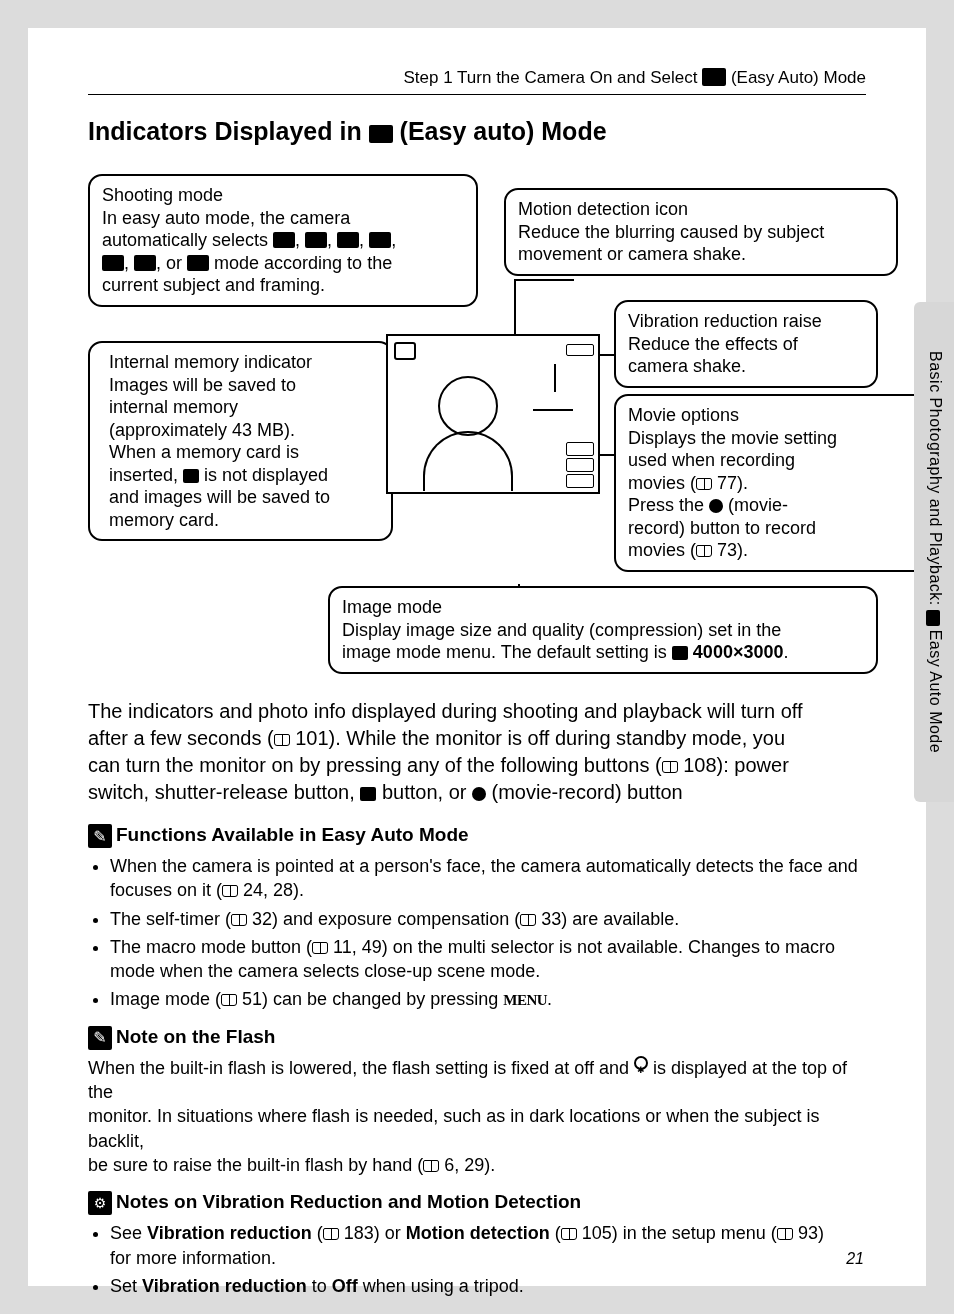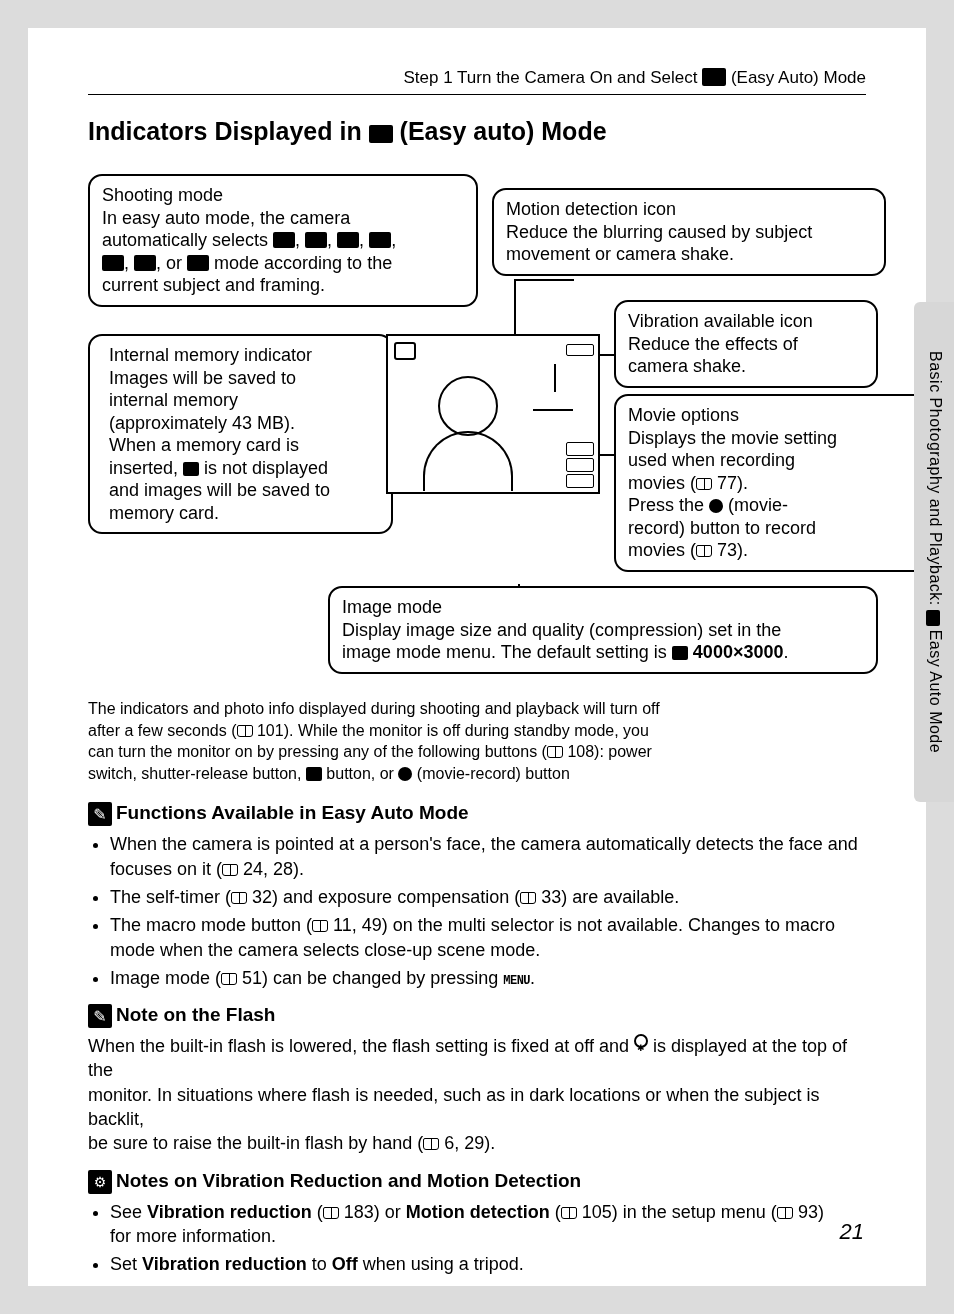--- a/index.html
+++ b/index.html
@@ -41,22 +41,22 @@
     position: absolute;
     border: 2px solid #000;
     border-radius: 14px;
     padding: 8px 12px;
     font-size: 18px;
     line-height: 1.25;
     background: #fff;
   }
   .callout .title { display: block; }
   .c1 { left: 0; top: 0; width: 390px; }
-  .c2 { left: 0; top: 160px; width: 305px; padding-left: 19px; }
-  .c3 { left: 404px; top: 14px; width: 394px; }
+  .c2 { left: 0; top: 167px; width: 305px; padding-left: 19px; }
+  .c3 { left: 416px; top: 14px; width: 394px; }
   .c4 { left: 526px; top: 126px; width: 264px; }
   .c5 { left: 526px; top: 220px; width: 316px; }
   .c6 { left: 240px; top: 412px; width: 550px; }
   .screen {
     position: absolute;
     left: 298px; top: 160px;
     width: 214px; height: 160px;
     border: 2px solid #000;
     background: #fff;
   }
@@ -111,21 +111,21 @@
   .screen .botright {
     position: absolute;
     right: 4px; bottom: 4px;
     width: 28px;
     display: flex;
     flex-direction: column;
     gap: 2px;
   }
   .screen .botright .ri { height: 14px; }
   .body-para {
-    font-size: 16px;
+    font-size: 20px;
     line-height: 1.35;
     margin-bottom: 18px;
   }
   .note-header {
     display: flex;
     gap: 4px;
     margin-top: 14px;
     margin-bottom: 6px;
   }
   .note-icon {
@@ -185,23 +185,23 @@
   }
   .inline-circle.ring {
     background: #fff;
     border: 2px solid #000;
     width: 14px; height: 14px;
   }
   .inline-circle.ring::after{
     content:"✱"; font-size:9px; position:relative; top:-3px; left:1px;
   }
   .inline-menu {
-    font-family: Liberation Mono, monospace;
+    font-family: Liberation Serif, serif;
     font-weight: bold;
-    font-size: 12px;
+    font-size: 15px;
     letter-spacing: -0.5px;
   }
   .side-tab {
     position: absolute;
     right: 0;
     top: 302px;
     width: 40px;
     height: 500px;
     background: #d7d7d7;
     border-radius: 6px 0 0 6px;
@@ -210,23 +210,23 @@
     justify-content: center;
   }
   .side-tab .vt {
     writing-mode: vertical-rl;
     font-size: 16px;
     letter-spacing: 0.5px;
   }
   .pagenum {
     position: absolute;
     right: 62px;
-    bottom: 41px;
+    bottom: 18px;
     font-style: italic;
-    font-size: 22px;
+    font-size: 16px;
   }
   .leader {
     position: absolute;
     background: #000;
   }
   b { font-weight: bold; }
 </style>
 </head>
 <body>
 
@@ -264,21 +264,21 @@
       <span>memory card.</span>
     </div>
 
     <div class="callout c3">
       <span class="title">Motion detection icon</span>
       <span>Reduce the blurring caused by subject</span><br>
       <span>movement or camera shake.</span>
     </div>
 
     <div class="callout c4">
-      <span class="title">Vibration available icon</span>
+      <span class="title">Vibration reduction raise</span>
       <span>Reduce the effects of</span><br>
       <span>camera shake.</span>
     </div>
 
     <div class="callout c5">
       <span class="title">Movie options</span>
       <span>Displays the movie setting</span><br>
       <span>used when recording</span><br>
       <span>movies (</span><span class="inline-book"></span><span> 77).</span><br>
       <span>Press the </span><span class="inline-circle"></span><span> (movie-</span><br>

